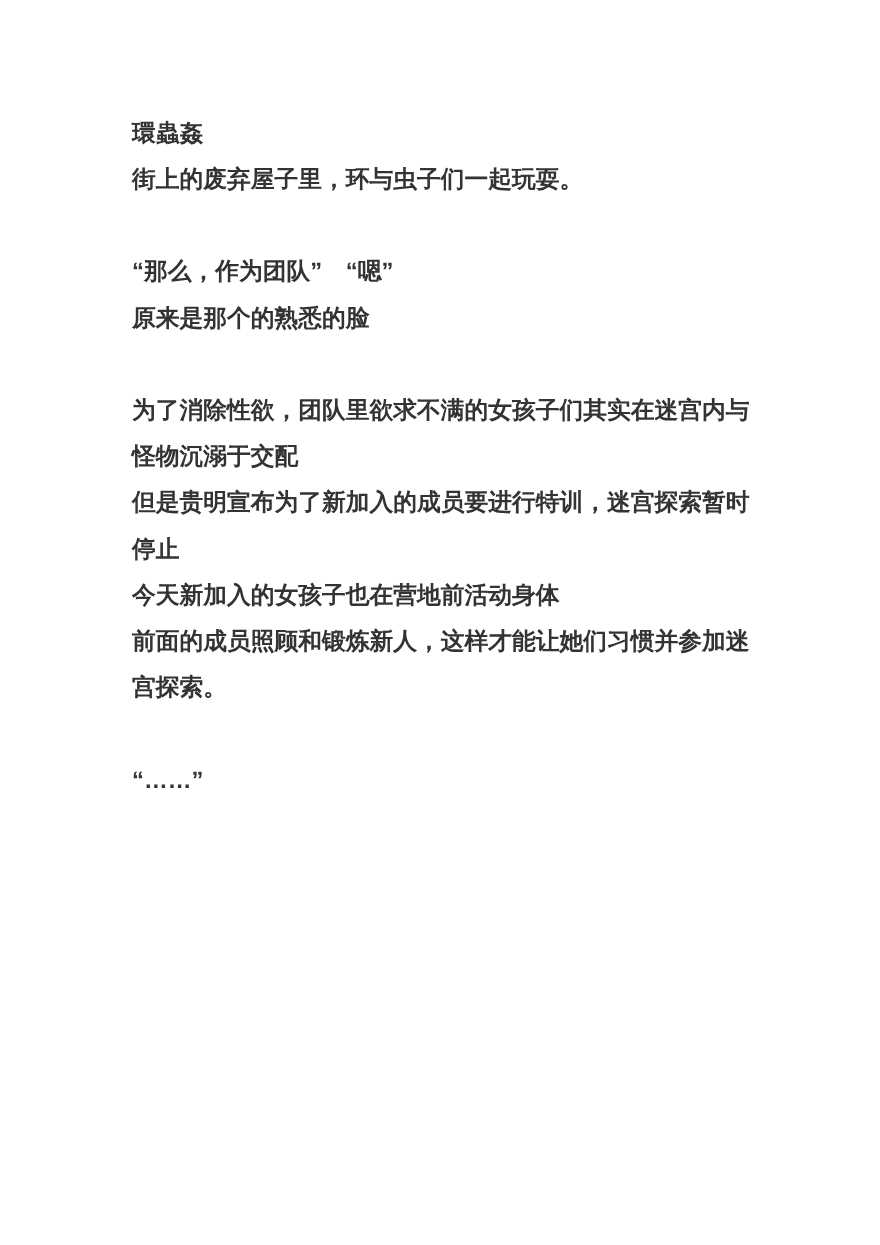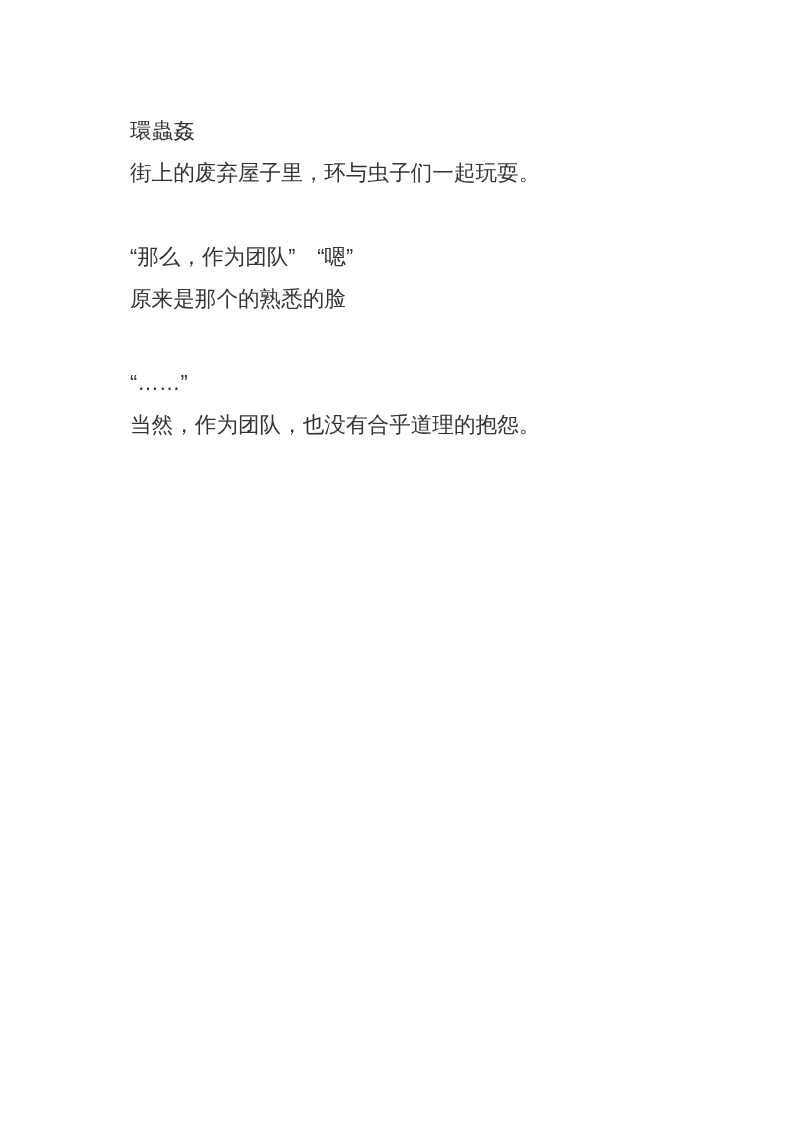--- a/index.html
+++ b/index.html
@@ -24,22 +24,23 @@
     left: 120px;
     top: 100px;
     width: 570px;
     font-size: 21.6px;
     line-height: 42px;
     color: #333333;
     letter-spacing: 0;
     text-align: left;
   }
   .block {
-    margin: 10px;
+    margin: 0;
     padding: 0;
+    font-weight: bold;
   }
   .block + .block {
     margin-top: 42px; 
   }
   .block p {
     margin: 0;
     padding: 0;
     word-break: break-all;
     overflow-wrap: break-word;
   }
@@ -53,23 +54,28 @@
     <section class="block">
       <p>環蟲姦</p>
       <p>街上的废弃屋子里，环与虫子们一起玩耍。</p>
     </section>
 
     <section class="block">
       <p>“那么，作为团队”　“嗯”</p>
       <p>原来是那个的熟悉的脸</p>
     </section>
 
+    <section class="block">
+      <p>为了消除性欲，团队里欲求不满的女孩子们其实在迷宫内与怪物沉溺于交配</p>
+      <p>但是贵明宣布为了新加入的成员要进行特训，迷宫探索暂时停止</p>
+      <p>今天新加入的女孩子也在营地前活动身体</p>
+      <p>前面的成员照顾和锻炼新人，这样才能让她们习惯并参加迷宫探索。</p>
+    </section>
 
     <section class="block">
       <p>“……”</p>
-      <p>当然，作为团队，也没有合乎道理的抱怨。</p>
     </section>
 
     <section class="block">
     </section>
 
   </div>
 </div>
 
 </body></html>

